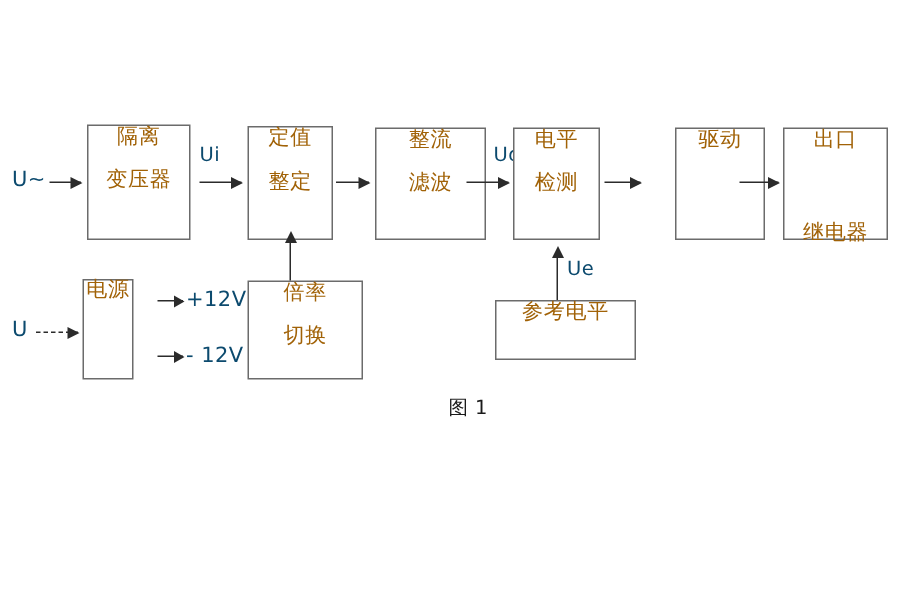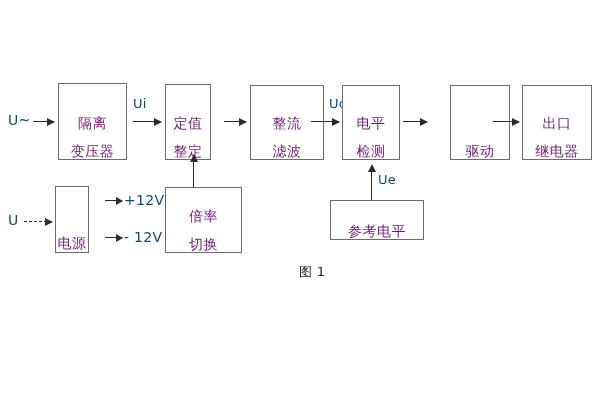--- a/index.html
+++ b/index.html
@@ -18,22 +18,22 @@
 
   
   .block {
     position: absolute;
     box-sizing: border-box;
     border: 1px solid #6b6b6b;
     background: #ffffff;
     display: flex;
     flex-direction: column;
     align-items: center;
-    justify-content: flex-end;
-    color: #701a75;
+    justify-content: flex-start;
+    color: #a16207;
     font-size: 14px;
     line-height: 1.05;
   }
   .block .ln {
     display: block;
     white-space: nowrap;
     letter-spacing: 0.5px;
   }
   .block .ln + .ln { margin-top: 14px; }
 
@@ -103,21 +103,21 @@
   <div class="arrow-h" style="left:33px; top:121px; width:21px;"></div>
 
   <div class="block" style="left:58px; top:83px; width:69px; height:77px;">
     <span class="ln">隔离</span>
     <span class="ln">变压器</span>
   </div>
 
   <div class="label sig" style="left:133px; top:96px;">Ui</div>
   <div class="arrow-h" style="left:133px; top:121px; width:28px;"></div>
 
-  <div class="block" style="left:165px; top:84px; width:46px; height:76px;">
+  <div class="block" style="left:165px; top:84px; width:57px; height:76px;">
     <span class="ln">定值</span>
     <span class="ln">整定</span>
   </div>
 
   <div class="arrow-h" style="left:224px; top:121px; width:22px;"></div>
 
   <div class="block" style="left:250px; top:85px; width:74px; height:75px;">
     <span class="ln">整流</span>
     <span class="ln">滤波</span>
   </div>
@@ -131,21 +131,21 @@
   </div>
 
   <div class="arrow-h" style="left:403px; top:121px; width:24px;"></div>
 
   <div class="block one-line" style="left:430px; top:85px; width:60px; height:75px;margin-left:20px;">
     <span class="ln">驱动</span>
   </div>
 
   <div class="arrow-h" style="left:493px; top:121px; width:26px;"></div>
 
-  <div class="block" style="left:522px; top:85px; width:70px; height:75px;">
+  <div class="block" style="left:522px; top:85px; width:70px; height:75px;gap:33px;">
     <span class="ln">出口</span>
     <span class="ln">继电器</span>
   </div>
 
   <div class="label" style="left:8px; top:212px;">U</div>
   <div class="arrow-h dashed" style="left:24px; top:221px; width:28px;"></div>
 
   <div class="block one-line" style="left:55px; top:186px; width:34px; height:67px;font-family:Liberation Mono, monospace;">
     <span class="ln">电源</span>
   </div>

